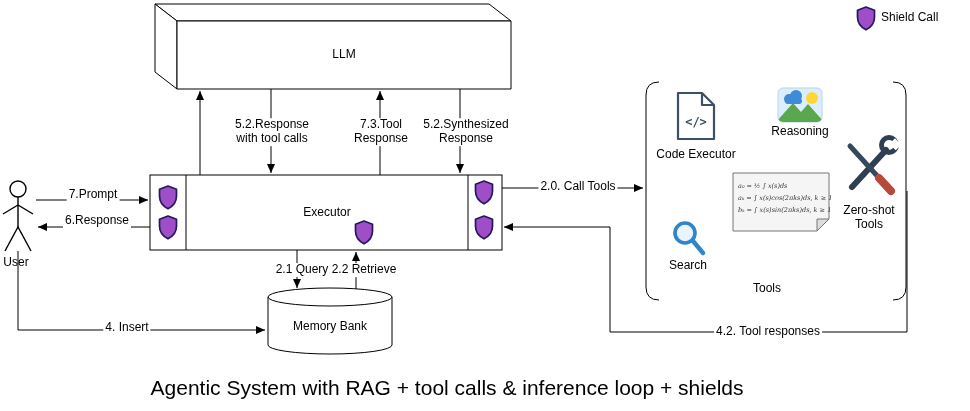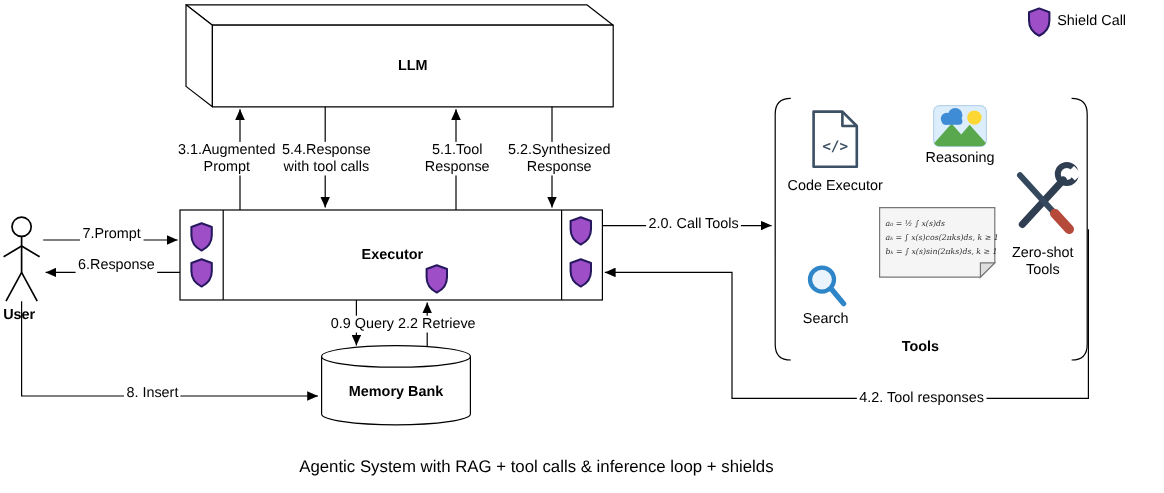--- a/index.html
+++ b/index.html
@@ -2,24 +2,24 @@
 <html><head>
 <meta charset="utf-8">
 <style>
   * { margin:0; padding:0; box-sizing:border-box; }
   html,body { background:#fff; }
   .canvas { position:relative; width:970px; height:411px; background:#fff;
             font-family:"Liberation Sans", sans-serif; color:#000; overflow:hidden; }
   .layer { position:absolute; left:0; top:0; }
   .lbl { position:absolute; transform:translate(-50%,-50%); font-size:12px;
          line-height:1.15; text-align:center; white-space:pre-line; }
-  .nlbl { font-weight:bold; }
+  .nlbl { font-weight:normal; }
   .elbl { background:#fff; padding:0 2px; }
   .legend-lbl { transform:translate(0,-50%); }
-  .title { position:absolute; transform:translate(-50%,-50%); font-size:14px; white-space:nowrap; }
+  .title { position:absolute; transform:translate(-50%,-50%); font-size:21px; white-space:nowrap; }
 </style>
 </head>
 <body>
 
 <div class="canvas">
 
   <svg class="layer" width="970" height="411" viewBox="0 0 970 411">
     <defs>
       <marker id="arr" viewBox="0 0 10 8" refX="9" refY="4" markerWidth="10" markerHeight="8" orient="auto" markerUnits="userSpaceOnUse">
         <path d="M0,0 L9,4 L0,8 Z" fill="#000"></path>
@@ -132,31 +132,29 @@
   <div class="lbl nlbl" style="left:767px;top:289px">Tools</div>
 
   <div class="lbl" style="left:696px;top:155px">Code Executor</div>
   <div class="lbl" style="left:800px;top:132px">Reasoning</div>
   <div class="lbl" style="left:688px;top:266px">Search</div>
   <div class="lbl" style="left:869px;top:218px">Zero-shot
 Tools</div>
 
   <div class="lbl elbl" style="left:93px;top:195px">7.Prompt</div>
   <div class="lbl elbl" style="left:97px;top:221px">6.Response</div>
-  <div class="lbl elbl" style="left:189px;top:132px">3.1.Augmented
-Prompt</div>
-  <div class="lbl elbl" style="left:272px;top:132px">5.4.Response
+  <div class="lbl elbl" style="left:272px;top:132px">5.2.Response
 with tool calls</div>
-  <div class="lbl elbl" style="left:381px;top:132px">5.1.Tool
+  <div class="lbl elbl" style="left:381px;top:132px">7.3.Tool
 Response</div>
   <div class="lbl elbl" style="left:466px;top:132px">5.2.Synthesized
 Response</div>
-  <div class="lbl elbl" style="left:302px;top:270px">0.9 Query</div>
+  <div class="lbl elbl" style="left:302px;top:270px">2.1 Query</div>
   <div class="lbl elbl" style="left:364px;top:270px">2.2 Retrieve</div>
-  <div class="lbl elbl" style="left:127px;top:328px">8. Insert</div>
+  <div class="lbl elbl" style="left:127px;top:328px">4. Insert</div>
   <div class="lbl elbl" style="left:578px;top:187px">2.0. Call Tools</div>
   <div class="lbl elbl" style="left:768px;top:332px">4.2. Tool responses</div>
 
   <div class="lbl legend-lbl" style="left:881px;top:18px">Shield Call</div>
 
   <div class="title" style="left:447px;top:388px">Agentic System with RAG + tool calls &amp; inference loop + shields</div>
 
 </div>
 
 </body></html>

